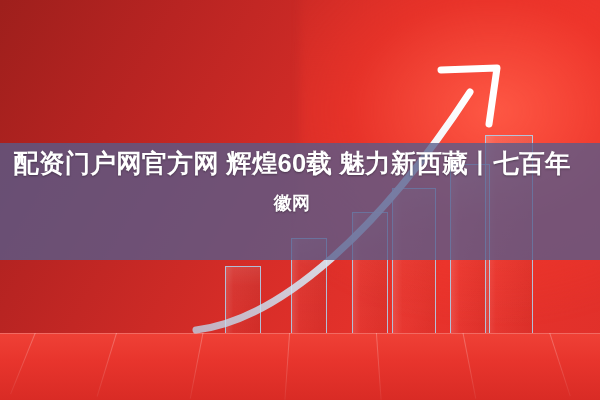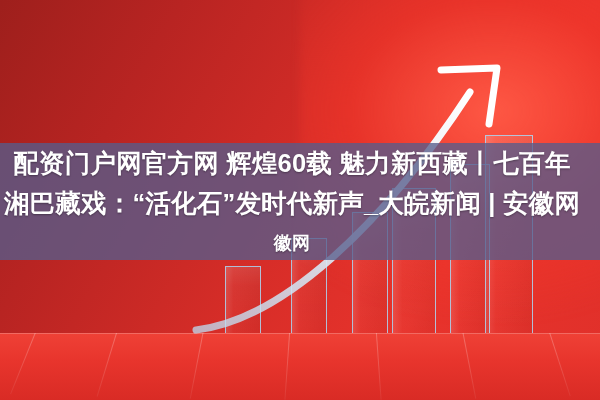--- a/index.html
+++ b/index.html
@@ -160,17 +160,16 @@
       </linearGradient>
     </defs>
     <path d="M 196 330 C 280 320, 380 230, 470 92" fill="none" stroke="url(#arrowgrad)" stroke-width="7" stroke-linecap="round"></path>
     <path d="M 441 70 L 497 68 L 489 124" fill="none" stroke="#ffffff" stroke-width="7" stroke-linecap="round" stroke-linejoin="round"></path>
   </svg>
 
   <div class="band"></div>
 
   <div class="caption">
     <span class="line line1">配资门户网官方网 辉煌60载 魅力新西藏丨七百年</span>
-    <span class="line line2">湘巴藏戏：“活化石”发时代新声_大皖新闻 | 安徽网</span>
     <span class="line line3">徽网</span>
   </div>
 
 </div>
 
 </body></html>

